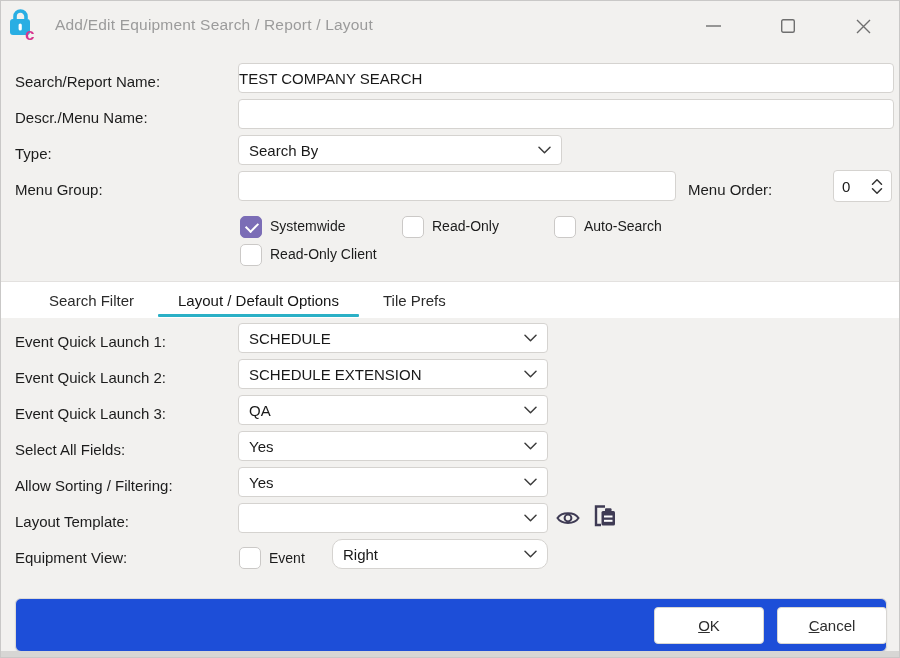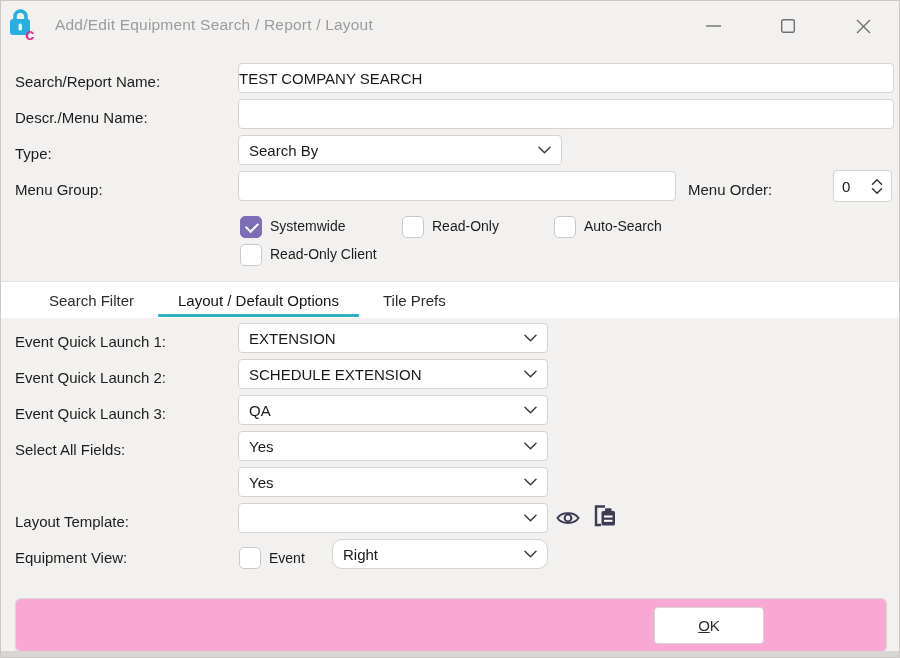--- a/index.html
+++ b/index.html
@@ -72,21 +72,21 @@
     content:""; position:absolute; left:2px; right:2px; bottom:1px; height:3px;
     background:var(--accent-teal,#2bb0c6); border-radius:1px;
   }
 
   
   .icon-btn { position:absolute; width:26px; height:26px; display:flex; align-items:center; justify-content:center; cursor:default; }
 
   
   .footer {
     position:absolute; left:14px; top:597px; width:872px; height:54px;
-    background:#f9a8d4; border:1px solid #dcdad7; border-radius:6px;
+    background:#1d4ed8; border:1px solid #dcdad7; border-radius:6px;
     box-shadow:0 1px 2px rgba(0,0,0,.07);
   }
   .btn {
     position:absolute; top:8px; width:110px; height:37px;
     background:#fff; border:1px solid #d8d6d3; border-radius:4px;
     display:flex; align-items:center; justify-content:center;
     font-size:15px; color:#2e2e2e; cursor:default;
   }
   .btn .btn-label { display:inline-block; }
   .btn .btn-label::first-letter { text-decoration:underline; }
@@ -170,21 +170,21 @@
     <div class="tab active">
         <span>Layout / Default Options</span>
       </div>
     <div class="tab">
         <span>Tile Prefs</span>
       </div>
   </div>
 
   <span class="lbl" style="top:332px;">Event Quick Launch 1:</span>
   <div class="select" style="left:237px; top:322px; width:310px;">
-    <span class="val">EXTENSION</span>
+    <span class="val">SCHEDULE</span>
     <svg class="chev" width="13" height="8" viewBox="0 0 13 8">
         <path d="M1 1.3 L6.5 6.7 L12 1.3" fill="none" stroke="#3c3c3c" stroke-width="1.5" stroke-linecap="round" stroke-linejoin="round"></path>
       </svg>
   </div>
 
   <span class="lbl" style="top:368px;">Event Quick Launch 2:</span>
   <div class="select" style="left:237px; top:358px; width:310px;">
     <span class="val">SCHEDULE EXTENSION</span>
     <svg class="chev" width="13" height="8" viewBox="0 0 13 8">
         <path d="M1 1.3 L6.5 6.7 L12 1.3" fill="none" stroke="#3c3c3c" stroke-width="1.5" stroke-linecap="round" stroke-linejoin="round"></path>
@@ -200,20 +200,21 @@
   </div>
 
   <span class="lbl" style="top:440px;">Select All Fields:</span>
   <div class="select" style="left:237px; top:430px; width:310px;">
     <span class="val">Yes</span>
     <svg class="chev" width="13" height="8" viewBox="0 0 13 8">
         <path d="M1 1.3 L6.5 6.7 L12 1.3" fill="none" stroke="#3c3c3c" stroke-width="1.5" stroke-linecap="round" stroke-linejoin="round"></path>
       </svg>
   </div>
 
+  <span class="lbl" style="top:476px;">Allow Sorting / Filtering:</span>
   <div class="select" style="left:237px; top:466px; width:310px;">
     <span class="val">Yes</span>
     <svg class="chev" width="13" height="8" viewBox="0 0 13 8">
         <path d="M1 1.3 L6.5 6.7 L12 1.3" fill="none" stroke="#3c3c3c" stroke-width="1.5" stroke-linecap="round" stroke-linejoin="round"></path>
       </svg>
   </div>
 
   <span class="lbl" style="top:512px;">Layout Template:</span>
   <div class="select" style="left:237px; top:502px; width:310px;">
     <span class="val"></span>
@@ -244,16 +245,19 @@
     <span class="val">Right</span>
     <svg class="chev" width="13" height="8" viewBox="0 0 13 8">
         <path d="M1 1.3 L6.5 6.7 L12 1.3" fill="none" stroke="#3c3c3c" stroke-width="1.5" stroke-linecap="round" stroke-linejoin="round"></path>
       </svg>
   </div>
 
   <div class="footer">
     <div class="btn ok">
         <span class="btn-label">OK</span>
       </div>
+    <div class="btn cancel">
+        <span class="btn-label">Cancel</span>
+      </div>
   </div>
 
   <div class="bottom-strip"></div>
 </div>
 
 </body></html>

